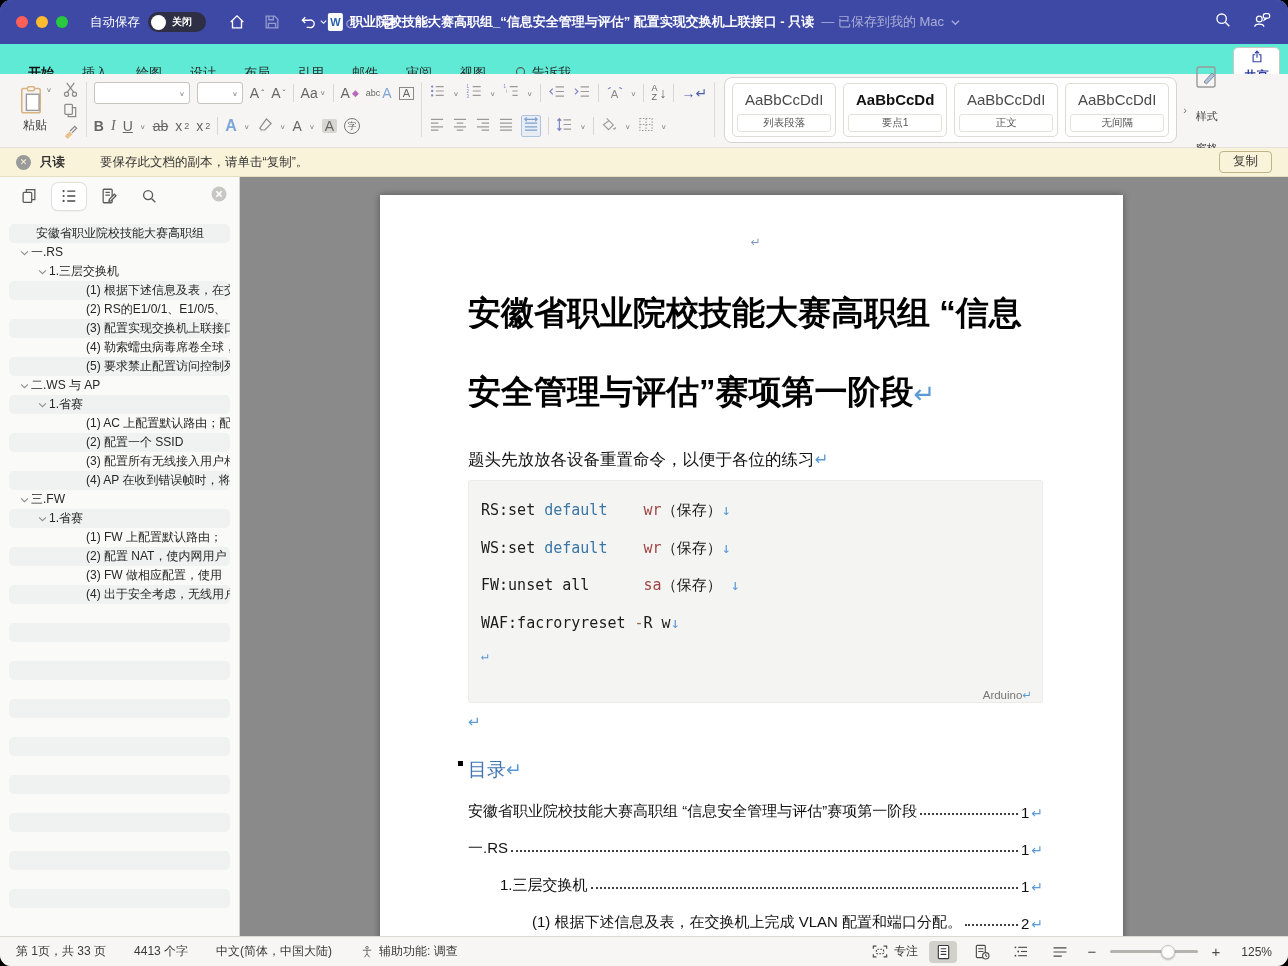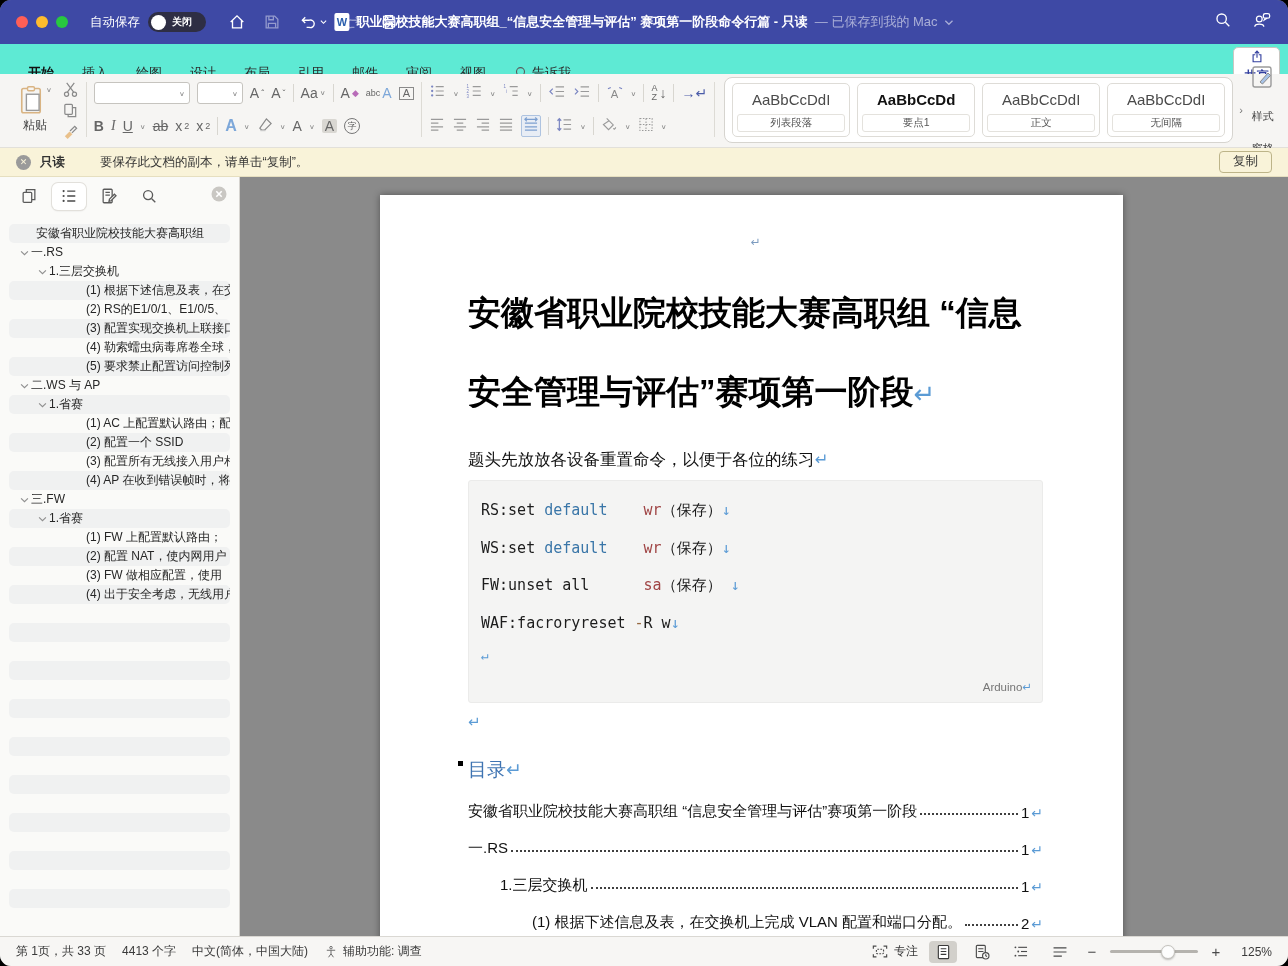--- a/index.html
+++ b/index.html
@@ -46,21 +46,21 @@
   .rbtn small{ font-size:9px; }
   .glyphB{font-weight:bold;} .glyphI{font-style:italic; font-family:"Liberation Serif",serif;} .glyphU{text-decoration:underline;}
   .glyphStrike{text-decoration:line-through;}
   .vdiv { width:1px; height:18px; background:#d8d6d0; }
   .fx-a { color:#7da7d9; font-weight:bold; font-size:16px; }
   .shadedA { background:#d9d7d2; padding:0 3px; border-radius:2px; }
   .encircle { width:16px; height:16px; border:1px solid #777; border-radius:50%; font-size:9px; display:flex; align-items:center; justify-content:center; }
   .boxedA { border:1px solid #8a8a8a; font-size:11px; padding:0 3px; }
   .styles-wrap { display:flex; align-items:center; margin-left:2px; }
   .style-gallery { background:#fff; border:1px solid #d6d4cf; border-radius:8px; display:flex; gap:7px; padding:5px 7px; align-items:stretch; }
-  .style-cell { width:118px; border:1px solid #dedcd7; border-radius:5px; text-align:center; padding:7px 4px 4px; }
+  .style-cell { width:104px; border:1px solid #dedcd7; border-radius:5px; text-align:center; padding:7px 4px 4px; }
   .style-sample { font-size:15px; color:#4a4a4a; white-space:nowrap; overflow:hidden; }
   .style-cell.bold .style-sample { font-weight:bold; color:#111; }
   .style-name { margin-top:6px; font-size:10.5px; color:#555; border:1px solid #e4e2dd; border-radius:3px; padding:1px 2px; }
   .gal-chev { font-size:11px; color:#777; margin:0 6px; }
   .stylepane-btn { display:flex; flex-direction:column; align-items:center; gap:18px; font-size:11px; color:#444; line-height:1.2;justify-content:center; }
 
   
   .banner { height:29px; background:#f9f3d9; border-bottom:1px solid #e6dfc0; display:flex; align-items:center; padding:0 16px; flex:none; }
   .banner-icon { width:15px; height:15px; border-radius:50%; background:#9a9a9a; color:#f9f3d9; font-size:9px; font-weight:bold; display:flex; align-items:center; justify-content:center; flex:none; }
   .banner-badge { font-size:12.5px; font-weight:bold; color:#333; margin-left:9px; }
@@ -83,34 +83,34 @@
   .canvas { flex:1; position:relative; background:#8a8a8a; overflow:hidden; }
   .page { position:absolute; left:140px; top:18px; width:743px; height:920px; background:#fff; box-shadow:0 0 7px rgba(0,0,0,.4); padding:40px 80px 0 88px; }
   .pm { color:#5b9bd5; }
   .pm-top { text-align:center; font-size:12px; color:#7d9cc0; height:14px; }
   .doc-h1 { margin-top:24px; font-size:33px; line-height:79px; font-weight:800; color:#000; letter-spacing:0; }
   .doc-h1 .pm { font-size:26px; font-weight:normal; }
   .doc-intro { margin-top:14px; font-size:16.5px; color:#111; line-height:22px; }
   .codeblock { margin-top:10px; background:#f4f4f3; border:1px solid #ebebea; border-radius:3px; height:223px; padding:11px 12px 8px; font-family:"DejaVu Sans Mono","Liberation Mono",monospace; font-size:15px; position:relative; }
   .code-line { line-height:37.5px; white-space:pre; }
   .ck{color:#1c1c1c}.cb{color:#3a76a8}.cr{color:#a04545}.ca{color:#5b9bd5}.cbr{color:#96683f}
-  .code-caption { position:absolute; right:10px; bottom:8px; font-size:11.5px; color:#767676; font-family:"Liberation Sans",sans-serif; }
+  .code-caption { position:absolute; right:10px; bottom:0; font-size:11.5px; color:#767676; font-family:"Liberation Sans",sans-serif; }
   .post-mark { margin-top:10px; font-size:15px; }
   .toc-heading { margin-top:26px; font-size:19px; color:#3f74b2; position:relative; width:max-content; }
   .toc-heading::before { content:""; position:absolute; left:-10px; top:4px; width:5px; height:5px; background:#000; }
   .toc { margin-top:7px; }
   .toc-row { display:flex; align-items:flex-end; height:37px; font-size:15px; color:#111; }
   .toc-row .ttext { white-space:nowrap; padding-bottom:6px; }
   .toc-leader { flex:1; border-bottom:2px dotted #3f3f3f; margin:0 3px 12px; min-width:12px; }
   .toc-row .tpage { padding-bottom:6px; }
   .toc-row .pm { padding-bottom:6px; margin-left:2px; font-size:14px; }
 
   
   .statusbar { height:30px; background:#f7f6f4; border-top:1px solid #dad8d3; display:flex; align-items:center; padding:0 16px; gap:28px; font-size:12px; color:#3a3a3a; flex:none; }
-  .sb-left { display:flex; align-items:center; gap:16px; }
+  .sb-left { display:flex; align-items:center; gap:28px; }
   .sb-access { display:flex; align-items:center; gap:5px; }
   .sb-right { margin-left:auto; display:flex; align-items:center; gap:11px; }
   .focus-chip { display:flex; align-items:center; gap:6px; }
   .viewbtn { width:28px; height:22px; border-radius:4px; display:flex; align-items:center; justify-content:center; }
   .viewbtn.active { background:#d2d0cb; }
   .zoom-minus,.zoom-plus { font-size:15px; color:#4a4a4a; width:14px; text-align:center; }
   .zoom-track { width:88px; height:3px; background:#b5b3ae; border-radius:2px; position:relative; }
   .zoom-thumb { position:absolute; top:50%; left:58px; transform:translate(-50%,-50%); width:14px; height:14px; border-radius:50%; background:#fdfdfd; border:1px solid #c4c2bd; box-shadow:0 1px 2px rgba(0,0,0,.25); }
   .zoom-pct { width:38px; text-align:right; }
   svg { flex:none; }
@@ -169,21 +169,21 @@
       <span>
           <svg width="18" height="18" viewBox="0 0 20 20" fill="#fff">
             <circle cx="4" cy="10" r="1.4"></circle>
             <circle cx="10" cy="10" r="1.4"></circle>
             <circle cx="16" cy="10" r="1.4"></circle>
           </svg>
         </span>
     </div>
     <div class="doc-title">
       <span class="word-badge">W</span>
-      <span class="main">职业院校技能大赛高职组_“信息安全管理与评估” 赛项第一阶段命令行篇  -  只读</span>
+      <span class="main">职业院校技能大赛高职组_“信息安全管理与评估” 配置实现交换机上联接口  -  只读</span>
       <span class="saved">— 已保存到我的 Mac</span>
       <svg width="9" height="7" viewBox="0 0 10 7" fill="none" stroke="rgba(255,255,255,.55)" stroke-width="1.4">
           <path d="M1 1.5 L5 5.5 L9 1.5"></path>
         </svg>
     </div>
     <div class="tb-right">
       <span><svg width="18" height="18" viewBox="0 0 20 20" fill="none" stroke="#fff" stroke-width="1.5">
             <circle cx="8.5" cy="8.5" r="5.2"></circle>
             <path d="M12.6 12.6 L17 17"></path>
           </svg></span>

